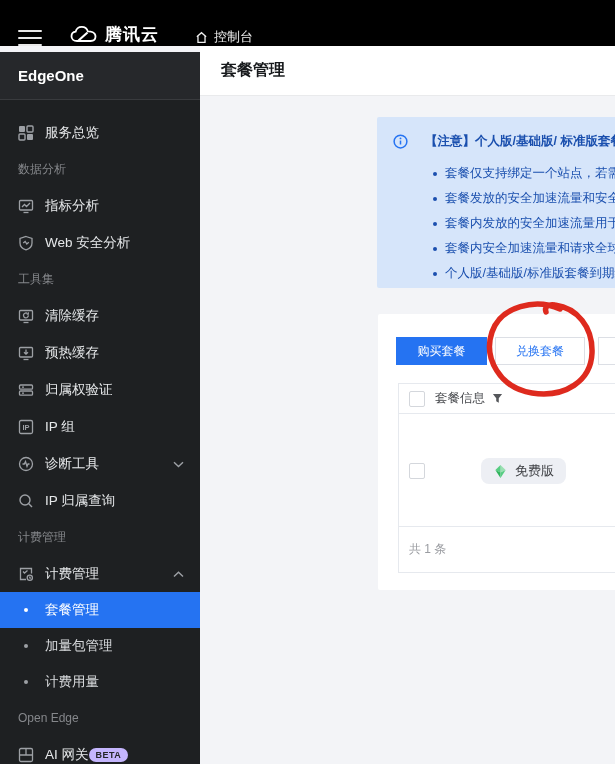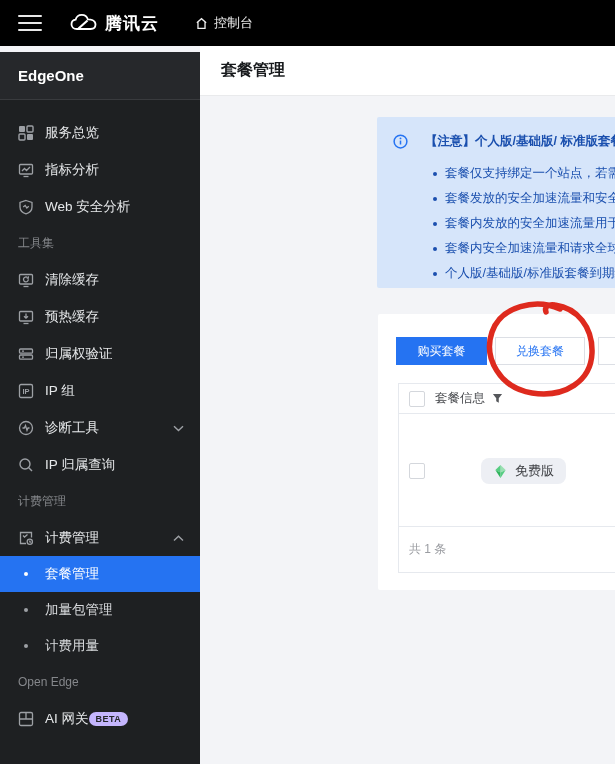--- a/index.html
+++ b/index.html
@@ -5,21 +5,21 @@
   * { margin:0; padding:0; box-sizing:border-box; }
   html,body { width:615px; height:764px; overflow:hidden; }
   body {
     position:relative;
     font-family:"Liberation Sans","DejaVu Sans",sans-serif;
     background:#f3f4f7;
   }
   
   .topbar {
     position:absolute; left:0; top:0; width:615px; height:46px;
-    background:#000; display:flex; align-items:center; z-index:20;
+    background:#000; display:flex; align-items:flex-end; z-index:20;
   }
   .hamburger { width:24px; height:16px; margin-left:18px; display:flex; flex-direction:column; justify-content:space-between; cursor:pointer; }
   .hamburger span { display:block; height:2px; background:#e8e8e8; border-radius:1px; }
   .brand { display:flex; align-items:center; margin-left:28px; cursor:pointer; }
   .brand svg { display:block; }
   .brand-name { color:#fff; font-size:17px; font-weight:bold; margin-left:8px; letter-spacing:1px; }
   .console-link { display:flex; align-items:center; margin-left:36px; cursor:pointer; }
   .console-link svg { display:block; }
   .console-label { color:#f0f0f0; font-size:13px; margin-left:6px; }
   
@@ -146,20 +146,21 @@
         <svg width="16" height="16" viewBox="0 0 16 16" fill="currentColor">
           <rect x="1" y="1" width="6" height="6" rx="1"></rect>
             <rect x="9" y="1" width="6" height="6" rx="1" fill="none" stroke="currentColor" stroke-width="1.4"></rect>
           <rect x="1" y="9" width="6" height="6" rx="1" fill="none" stroke="currentColor" stroke-width="1.4"></rect>
             <rect x="9" y="9" width="6" height="6" rx="1"></rect>
         </svg>
       </span>
       <span>服务总览</span>
     </div>
 
+    <div class="menu-section">数据分析</div>
 
     <div class="menu-item">
       <span class="mi-icon">
         <svg width="16" height="16" viewBox="0 0 16 16" fill="none" stroke="currentColor" stroke-width="1.3">
           <rect x="1.5" y="2.5" width="13" height="9.5" rx="1"></rect>
             <path d="M4 9 L6.5 6.5 L8.5 8.5 L12 5"></path>
             <path d="M5.5 14.5 H10.5"></path>
         </svg>
       </span>
       <span>指标分析</span>

